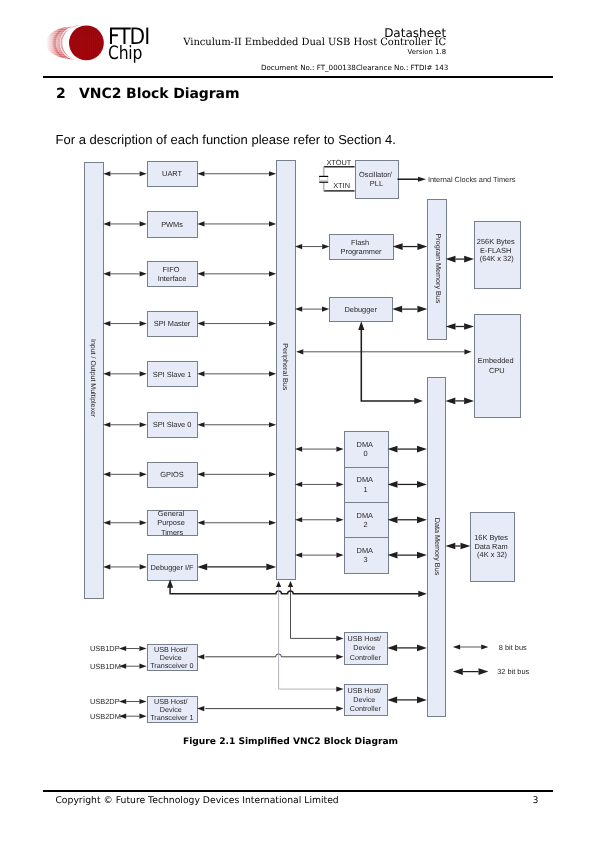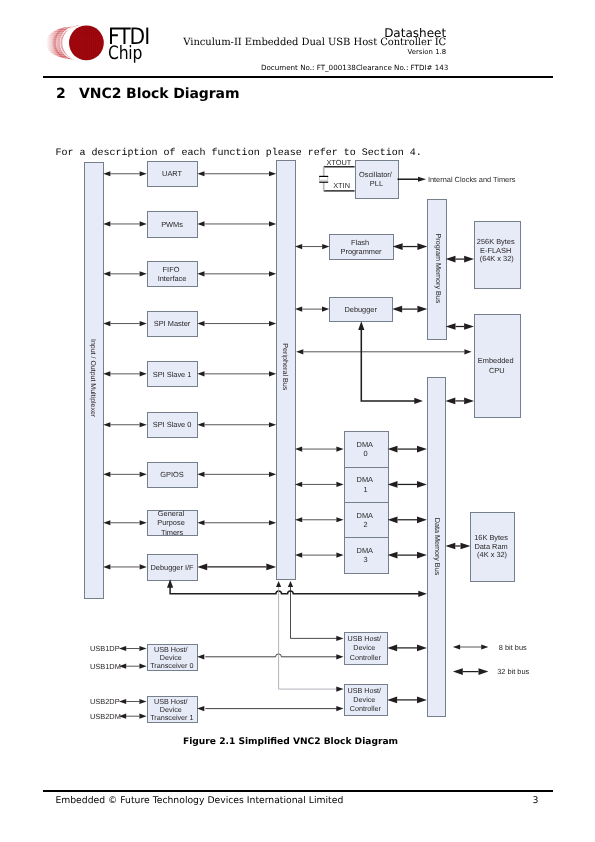--- a/index.html
+++ b/index.html
@@ -26,22 +26,22 @@
      font-size:6.9px;color:#000;line-height:1;}
   #doc-nos{position:absolute;right:54.6px;top:63.6px;font-family:"DejaVu Sans",sans-serif;
      font-size:7.15px;color:#000;white-space:nowrap;line-height:1;}
   #doc-nos span{text-align:right;}
   #header-rule{position:absolute;left:43px;top:75.9px;width:510px;height:2px;background:#000;}
 
   
   #section-head{position:absolute;left:55.9px;top:87.2px;font-family:"DejaVu Sans",sans-serif;
      font-size:14px;font-weight:bold;color:#000;letter-spacing:-0.08px;line-height:1;}
   #section-head .num{margin-right:13.5px;}
-  #intro{position:absolute;left:55.6px;top:132.8px;font-family:Liberation Mono, monospace;
-     font-size:10px;color:#000;line-height:1;margin-top:16px;}
+  #intro{position:absolute;left:55.6px;top:132.8px;font-family:Liberation Sans, sans-serif;
+     font-size:13px;color:#000;line-height:1;}
   #figure-caption{position:absolute;left:0;top:738.4px;width:595px;text-align:center;
      font-family:"DejaVu Sans",sans-serif;font-size:9.1px;font-weight:bold;color:#000;line-height:1;
      padding-right:14px;box-sizing:border-box;}
 
   
   #footer-rule{position:absolute;left:43px;top:789.9px;width:510px;height:2px;background:#000;}
   #footer-copy{position:absolute;left:55.4px;top:795.5px;font-family:"DejaVu Sans",sans-serif;
      font-size:9.25px;color:#000;line-height:1;}
   #footer-page{position:absolute;left:532.5px;top:795.5px;font-family:"DejaVu Sans",sans-serif;
      font-size:9.25px;color:#000;line-height:1;}
@@ -405,15 +405,15 @@
   <polygon points="452.90,671.60 462.80,668.23 462.80,674.97" fill="#221E1F"></polygon>
   <text x="497.20" y="674.10" font-size="7.4" text-anchor="start" fill="#221E1F">32 bit bus</text>
   </g>
 </svg>
 
   </div>
 
   <div id="figure-caption">Figure 2.1 Simplified VNC2 Block Diagram</div>
 
   <div id="footer-rule"></div>
-  <div id="footer-copy">Embedded © Future Technology Devices International Limited</div>
+  <div id="footer-copy">Copyright © Future Technology Devices International Limited</div>
   <div id="footer-page">3</div>
 </div>
 
 </body></html>

